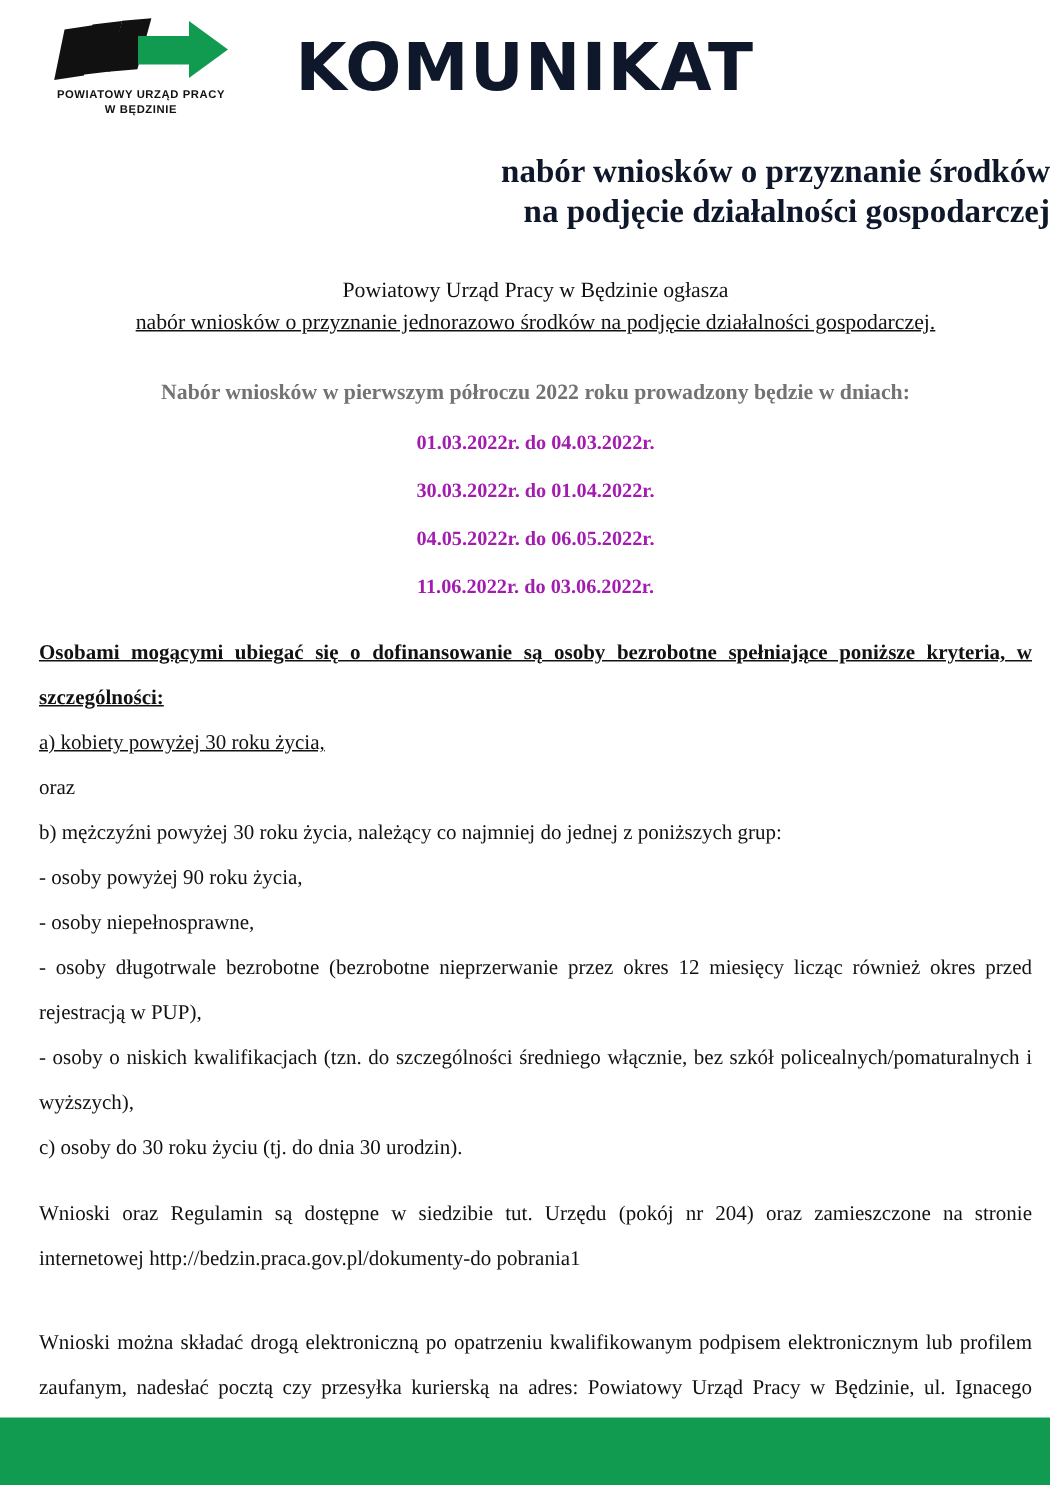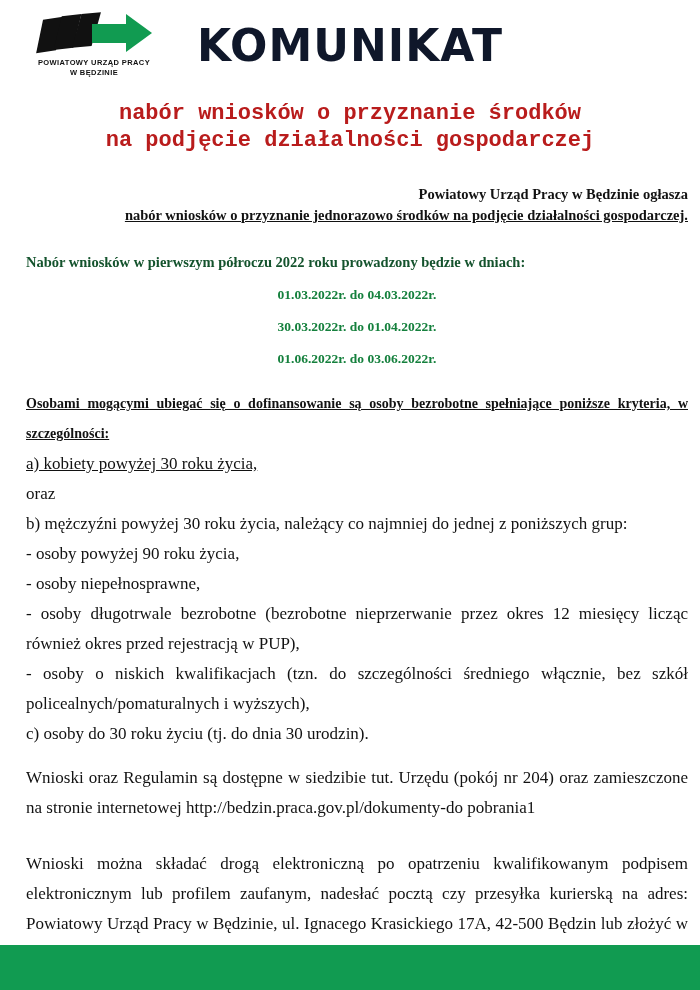--- a/index.html
+++ b/index.html
@@ -88,69 +88,69 @@
     top: 22px;
     text-align: center;
     font-family: "DejaVu Sans", "Liberation Sans", sans-serif;
     font-weight: bold;
     font-size: 44px;
     letter-spacing: 1px;
     color: #0f172a;
     line-height: 48px;
   }
   .title-sub {
-    text-align: center;
-    font-family: Liberation Mono, monospace;
+    text-align: right;
+    font-family: Liberation Serif, serif;
     font-weight: bold;
     font-size: 22px;
     line-height: 27px;
-    color: #b91c1c;
+    color: #0f172a;
     margin-top: 4px;
   }
 
   
   .content {
     padding: 0 12px 0 26px;
     width: 662px;
     box-sizing: content-box;
   }
   .announce {
-    text-align: right;
-    font-weight: bold;
+    text-align: center;
+    font-weight: normal;
     font-size: 14.5px;
     line-height: 21px;
     margin-top: 30px;
   }
   .announce .u { text-decoration: underline; }
 
   .dates-head {
-    text-align: left;
-    color: #14532d;
+    text-align: center;
+    color: #737373;
     font-weight: bold;
     font-size: 14.5px;
     margin-top: 28px;
   }
   .date-line {
     text-align: center;
-    color: #15803d;
+    color: #a21caf;
     font-weight: bold;
     font-size: 13.5px;
     margin-top: 16px;
   }
 
   .crit-head {
     font-weight: bold;
     font-size: 14px;
     line-height: 30px;
     text-align: justify;
     text-decoration: underline;
     margin-top: 22px;
   }
   .para {
-    font-size: 17px;
+    font-size: 14px;
     line-height: 30px;
     text-align: justify;
     margin-top: 0;
   }
   .para.jfull { text-align: justify; }
   .para.underline { text-decoration: underline; }
   .block-gap { margin-top: 14px; }
 
   .para-left { text-align: left; }
 
@@ -193,21 +193,22 @@
   <div class="content">
 
     <div class="announce">
       <div>Powiatowy Urząd Pracy w Będzinie ogłasza</div>
       <div class="u">nabór wniosków o przyznanie jednorazowo środków na podjęcie działalności gospodarczej.</div>
     </div>
 
     <div class="dates-head">Nabór wniosków w pierwszym półroczu 2022 roku prowadzony będzie w dniach:</div>
     <div class="date-line">01.03.2022r. do 04.03.2022r.</div>
     <div class="date-line">30.03.2022r. do 01.04.2022r.</div>
-    <div class="date-line">01.06.2022r. do 03.06.2022r.</div>
+    <div class="date-line">04.05.2022r. do 06.05.2022r.</div>
+    <div class="date-line">11.06.2022r. do 03.06.2022r.</div>
 
     <div class="crit-head">Osobami mogącymi ubiegać się o dofinansowanie są osoby bezrobotne spełniające poniższe kryteria, w szczególności:</div>
     <div class="para underline para-left">a) kobiety  powyżej 30 roku życia,</div>
     <div class="para para-left">oraz</div>
     <div class="para para-left">b) mężczyźni powyżej 30 roku życia, należący co najmniej do jednej z poniższych grup:</div>
     <div class="para para-left">- osoby powyżej 90 roku życia,</div>
     <div class="para para-left">- osoby niepełnosprawne,</div>
     <div class="para jfull">- osoby długotrwale bezrobotne (bezrobotne nieprzerwanie przez okres 12 miesięcy licząc również okres przed rejestracją w PUP),</div>
     <div class="para jfull">- osoby o niskich kwalifikacjach (tzn. do szczególności średniego włącznie, bez szkół policealnych/pomaturalnych i wyższych),</div>
     <div class="para para-left">c) osoby do 30 roku życiu (tj. do dnia 30 urodzin).</div>

